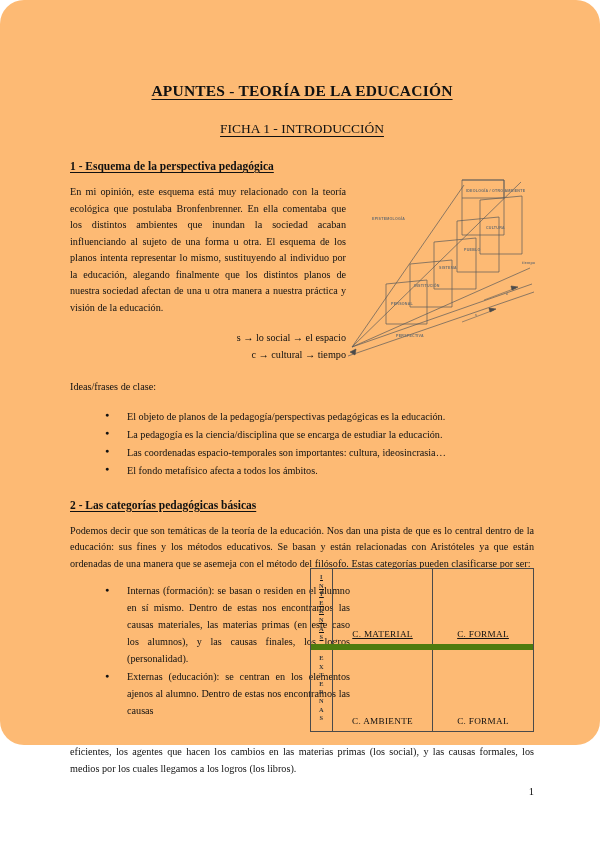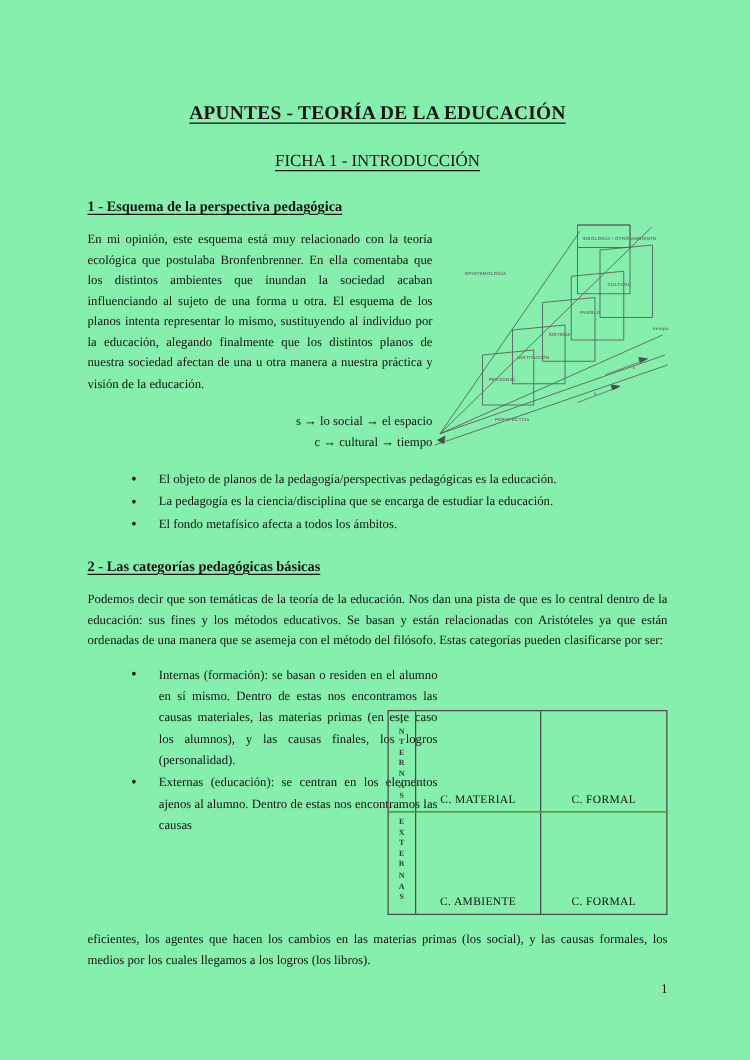--- a/index.html
+++ b/index.html
@@ -13,22 +13,23 @@
     position: relative;
     overflow: hidden;
     font-family: "Liberation Serif", "DejaVu Serif", serif;
     color: #111111;
   }
 
   .page {
     position: absolute;
     left: 0; top: 0;
     width: 600px;
-    height: 848px;
-    background: #86efac;
+    height: 745px;
+    background: #fdba74;
+    border-radius: 24px;
   }
 
   .content {
     position: absolute;
     left: 70px;
     top: 70px;
     width: 464px;
   }
 
   
@@ -149,21 +150,21 @@
     height: 164px;
     border: 1px solid #4a4a4a;
     box-sizing: border-box;
   }
   .cat-row {
     position: relative;
     height: 50%;
     box-sizing: border-box;
     display: flex;
   }
-  .cat-row.top { border-bottom: 1px solid #4d7c0f; }
+  .cat-row.top { border-bottom: 6px solid #4d7c0f; text-decoration: underline; }
   .cat-vlabel {
     width: 22px;
     flex: 0 0 22px;
     border-right: 1px solid #4a4a4a;
     box-sizing: border-box;
     display: flex;
     align-items: flex-start;
     justify-content: center;
     padding-top: 4px;
   }
@@ -227,24 +228,26 @@
 
     <h3 class="section-heading">1 - Esquema de la perspectiva pedagógica</h3>
 
     <p class="body narrow">En mi opinión, este esquema está muy relacionado con la teoría ecológica que postulaba Bronfenbrenner. En ella comentaba que los distintos ambientes que inundan la sociedad acaban influenciando al sujeto de una forma u otra. El esquema de los planos intenta representar lo mismo, sustituyendo al individuo por la educación, alegando finalmente que los distintos planos de nuestra sociedad afectan de una u otra manera a nuestra práctica y visión de la educación.</p>
 
     <div class="arrow-lines">
       <div>s → lo social → el espacio</div>
       <div>c → cultural → tiempo</div>
     </div>
 
+    <div class="label-line">Ideas/frases de clase:</div>
 
     <ul class="bullets wide-items">
       <li>El objeto de planos de la pedagogía/perspectivas pedagógicas es la educación.</li>
       <li>La pedagogía es la ciencia/disciplina que se encarga de estudiar la educación.</li>
+      <li>Las coordenadas espacio-temporales son importantes: cultura, ideosincrasia…</li>
       <li>El fondo metafísico afecta a todos los ámbitos.</li>
     </ul>
 
     <h3 class="section-heading s2">2 - Las categorías pedagógicas básicas</h3>
 
     <p class="body">Podemos decir que son temáticas de la teoría de la educación. Nos dan una pista de que es lo central dentro de la educación: sus fines y los métodos educativos. Se basan y están relacionadas con Aristóteles ya que están ordenadas de una manera que se asemeja con el método del filósofo. Estas categorías pueden clasificarse por ser:</p>
 
     <ul class="cat-bullets">
       <li>Internas (formación): se basan o residen en el alumno en sí mismo. Dentro de estas nos encontramos las causas materiales, las materias primas (en este caso los alumnos), y las causas finales, los logros (personalidad).</li>
       <li>Externas (educación): se centran en los elementos ajenos al alumno. Dentro de estas nos encontramos las causas</li>

